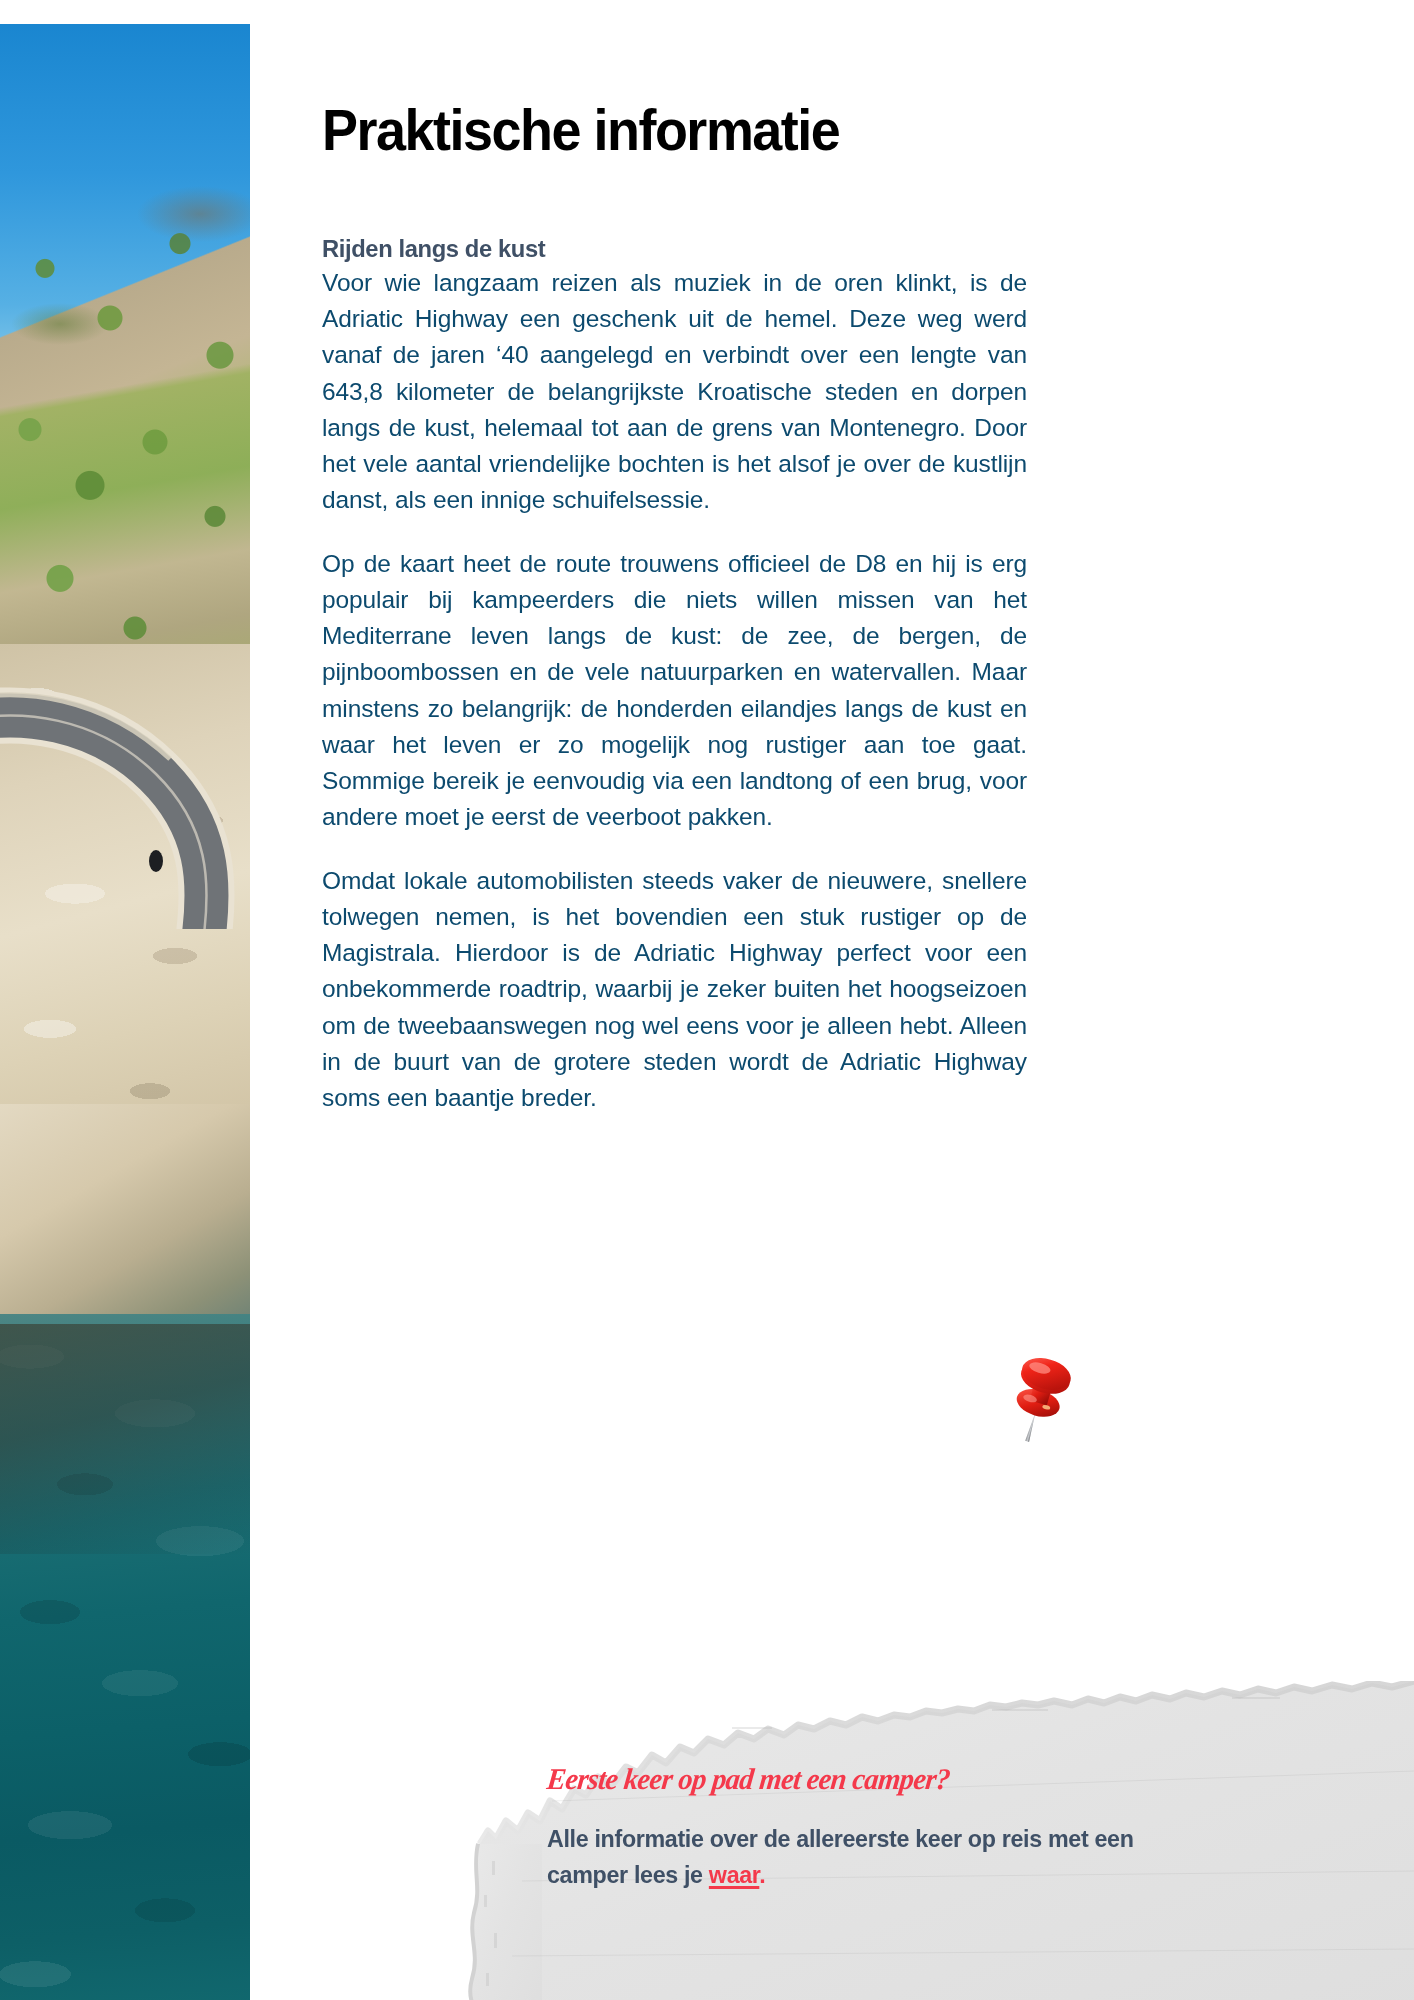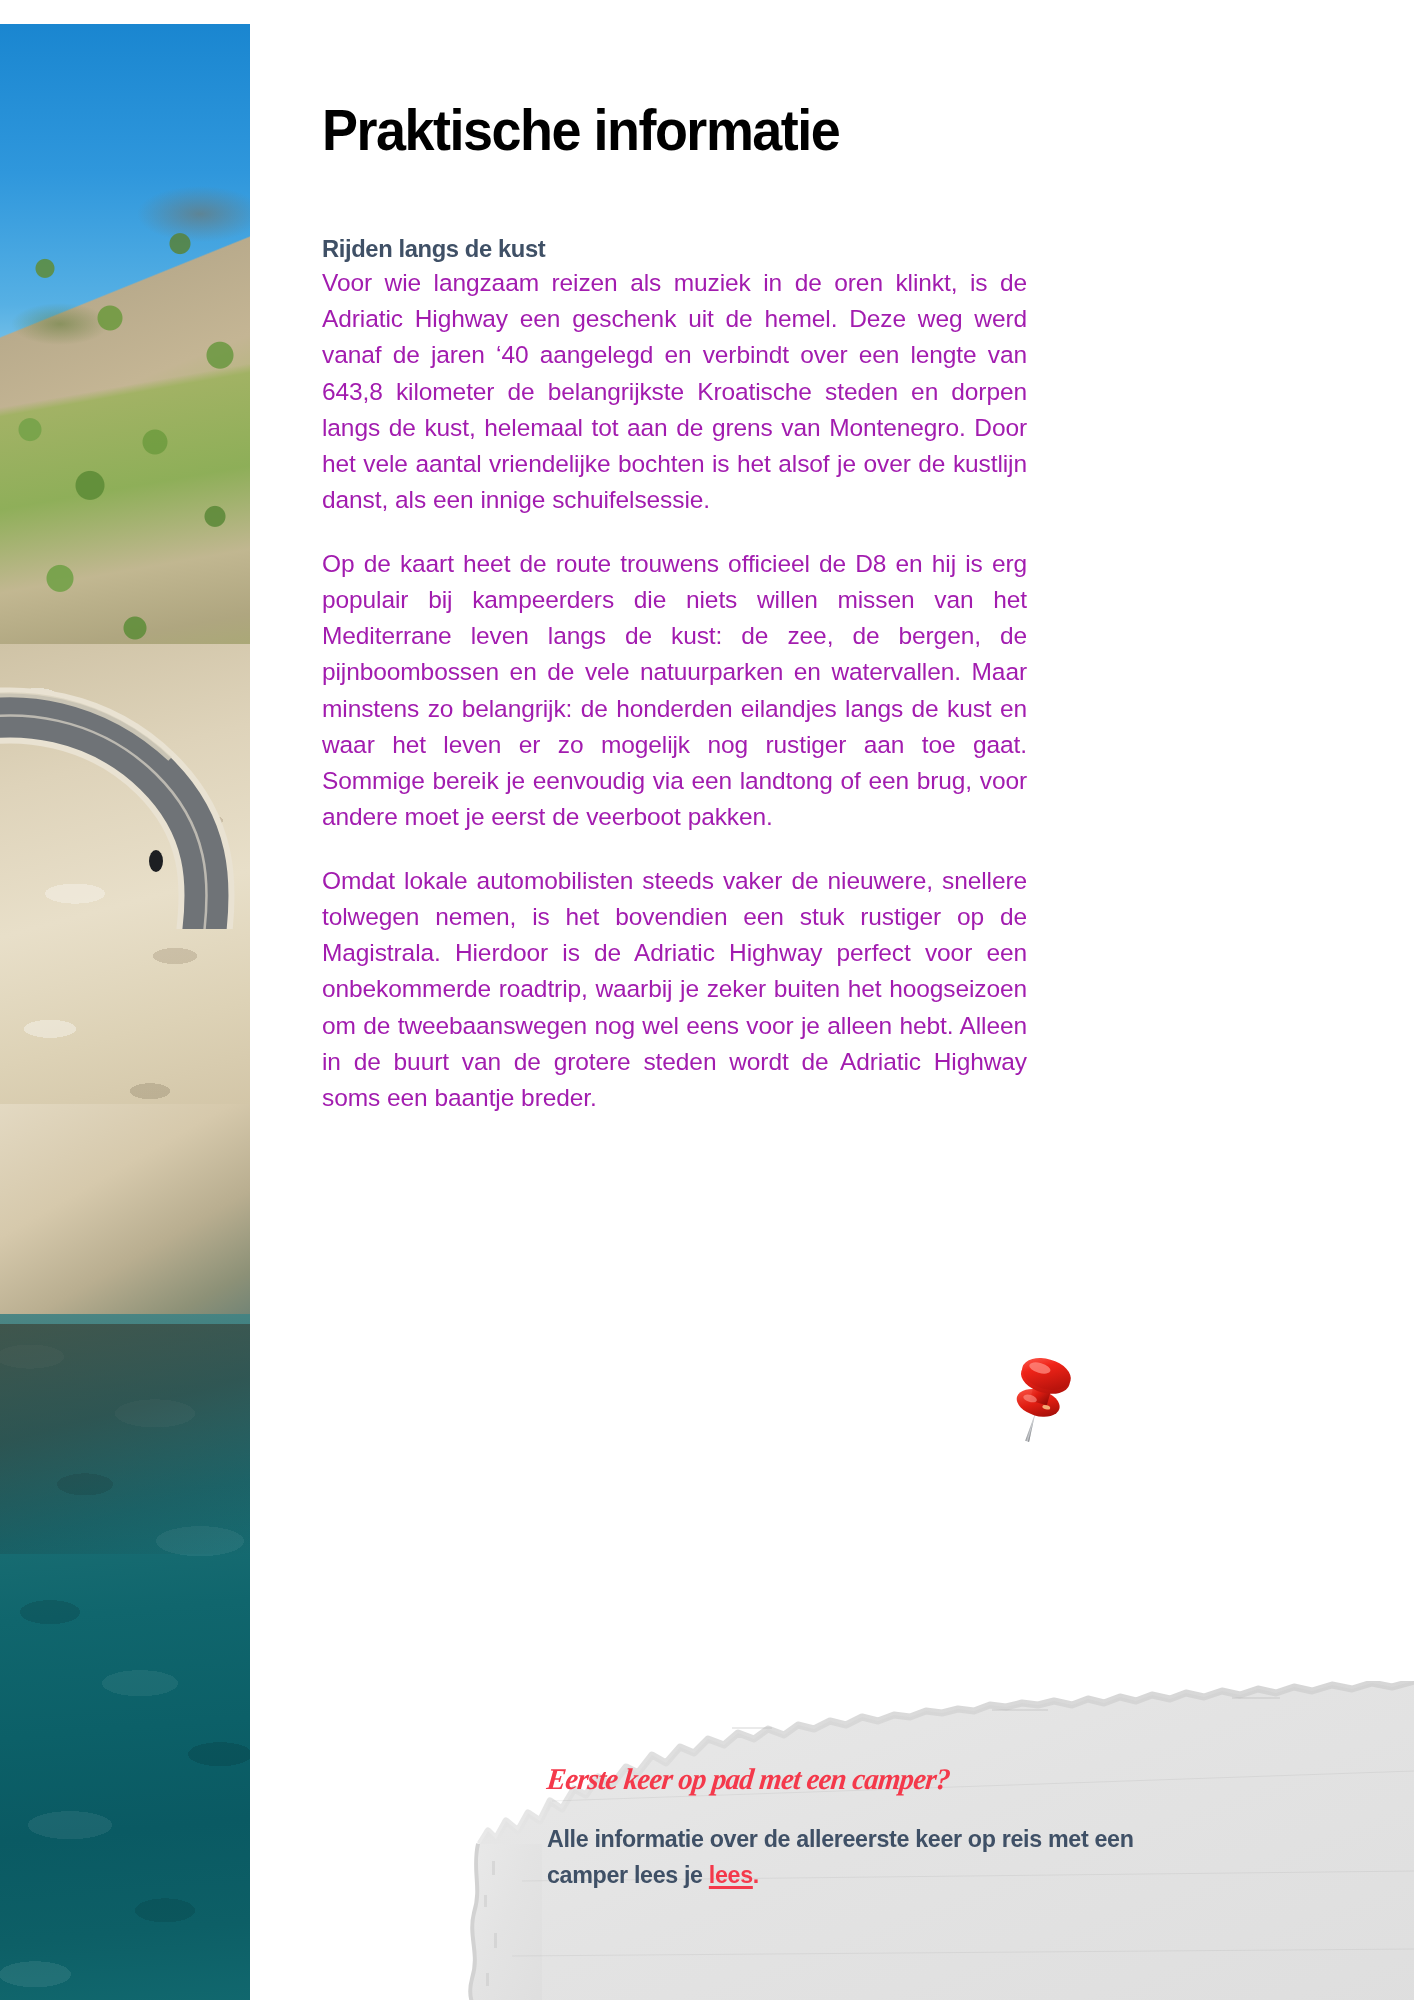--- a/index.html
+++ b/index.html
@@ -128,21 +128,21 @@
     margin-top:76px;
   }
 
   .subhead {
     font-size:24.5px; font-weight:700; color:#3f5066;
     letter-spacing:-.4px; margin-top:74px; margin-bottom:2px;
     transform:scaleX(.97); transform-origin:left center;
   }
 
   .body-p {
-    font-size:24.5px; line-height:1.48; color:#a21caf;
+    font-size:24.5px; line-height:1.48; color:#0c4a6e;
     text-align:justify; letter-spacing:-.1px; word-spacing:.2px;
     margin-bottom:27px;
   }
   .body-p:last-child { margin-bottom:0; }
   .p-lead { margin-bottom:27px; }
 
   
   .banner {
     position:absolute; left:432px; top:1657px;
     width:982px; height:343px;
@@ -269,21 +269,21 @@
           <line x1="90" y1="200" x2="982" y2="190"></line>
           <line x1="80" y1="275" x2="982" y2="268"></line>
         </g>
       </svg>
     </div>
 
     <div class="banner-text">
       <div class="script-line">Eerste keer op pad met een camper?</div>
 
       <div class="cta">
-        <span>Alle informatie over de allereerste keer op reis met een camper lees je </span><a class="link" href="#">lees</a><span class="dot">.</span>
+        <span>Alle informatie over de allereerste keer op reis met een camper lees je </span><a class="link" href="#">waar</a><span class="dot">.</span>
       </div>
     </div>
   </div>
 
   <div class="pin">
     <svg width="78" height="98" viewBox="0 0 78 98">
       <defs>
         <linearGradient id="capg" x1="0" y1="0" x2="1" y2="1">
           <stop offset="0" stop-color="#ff6a5e"></stop>
           <stop offset=".35" stop-color="#f02418"></stop>

